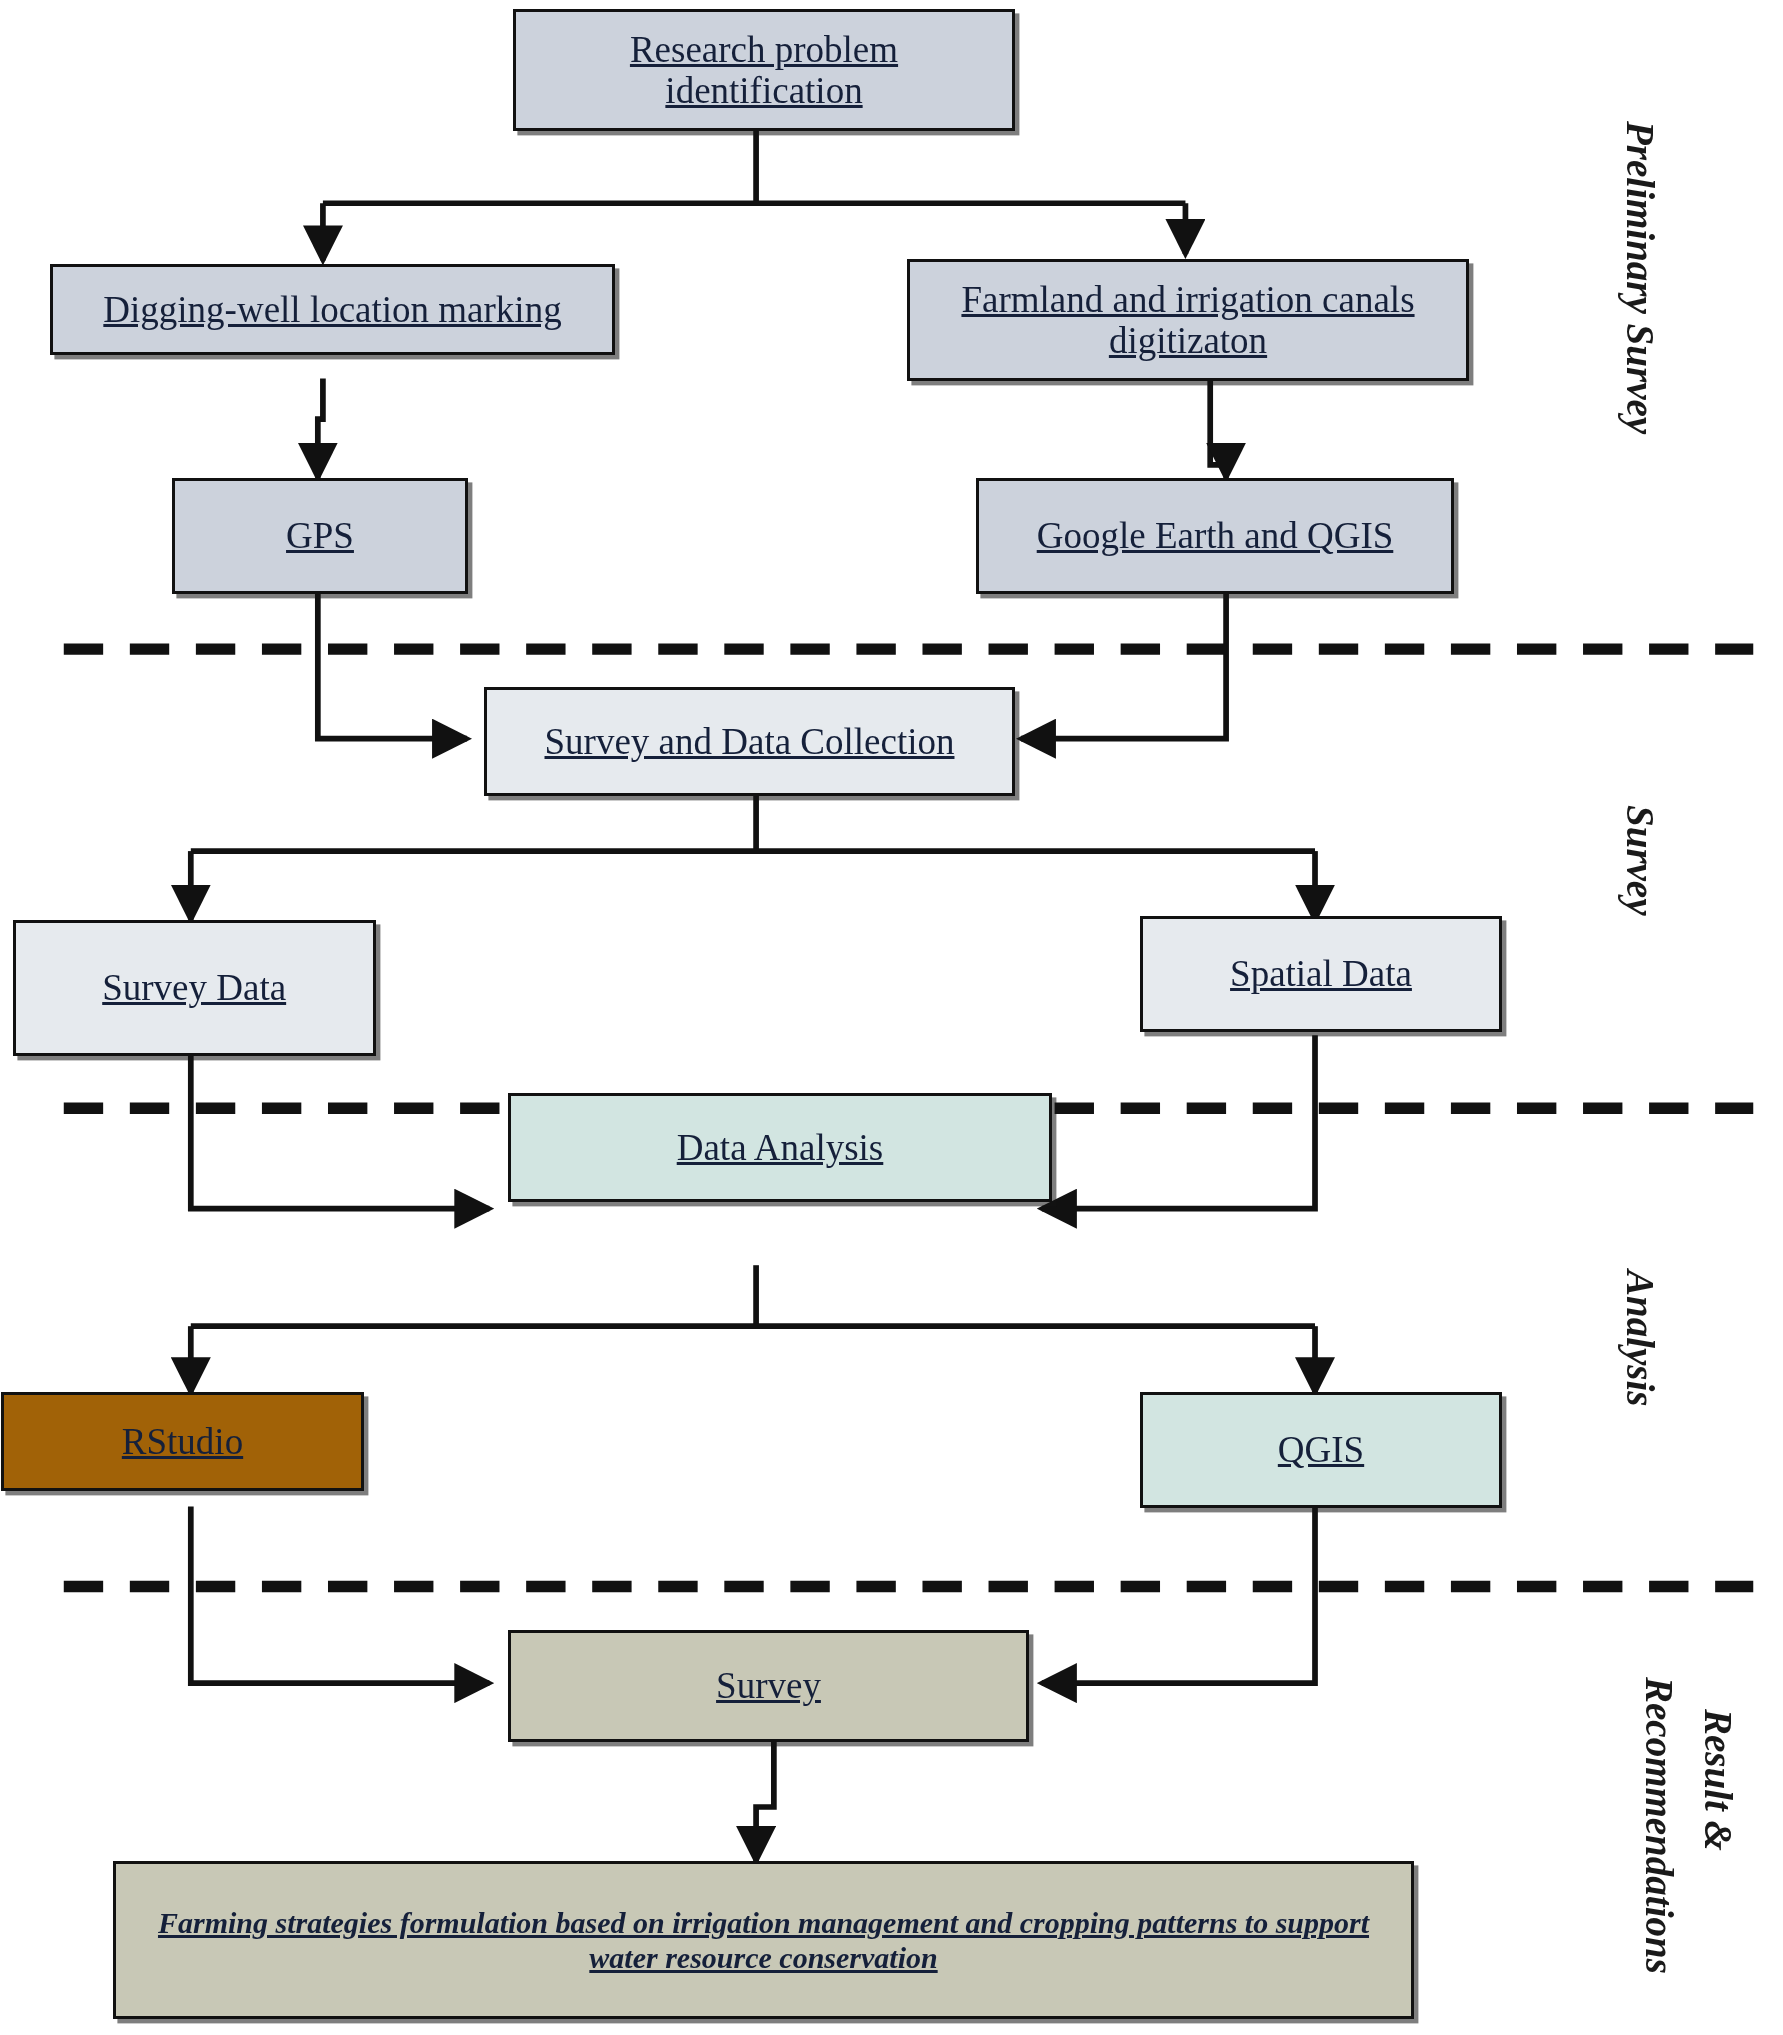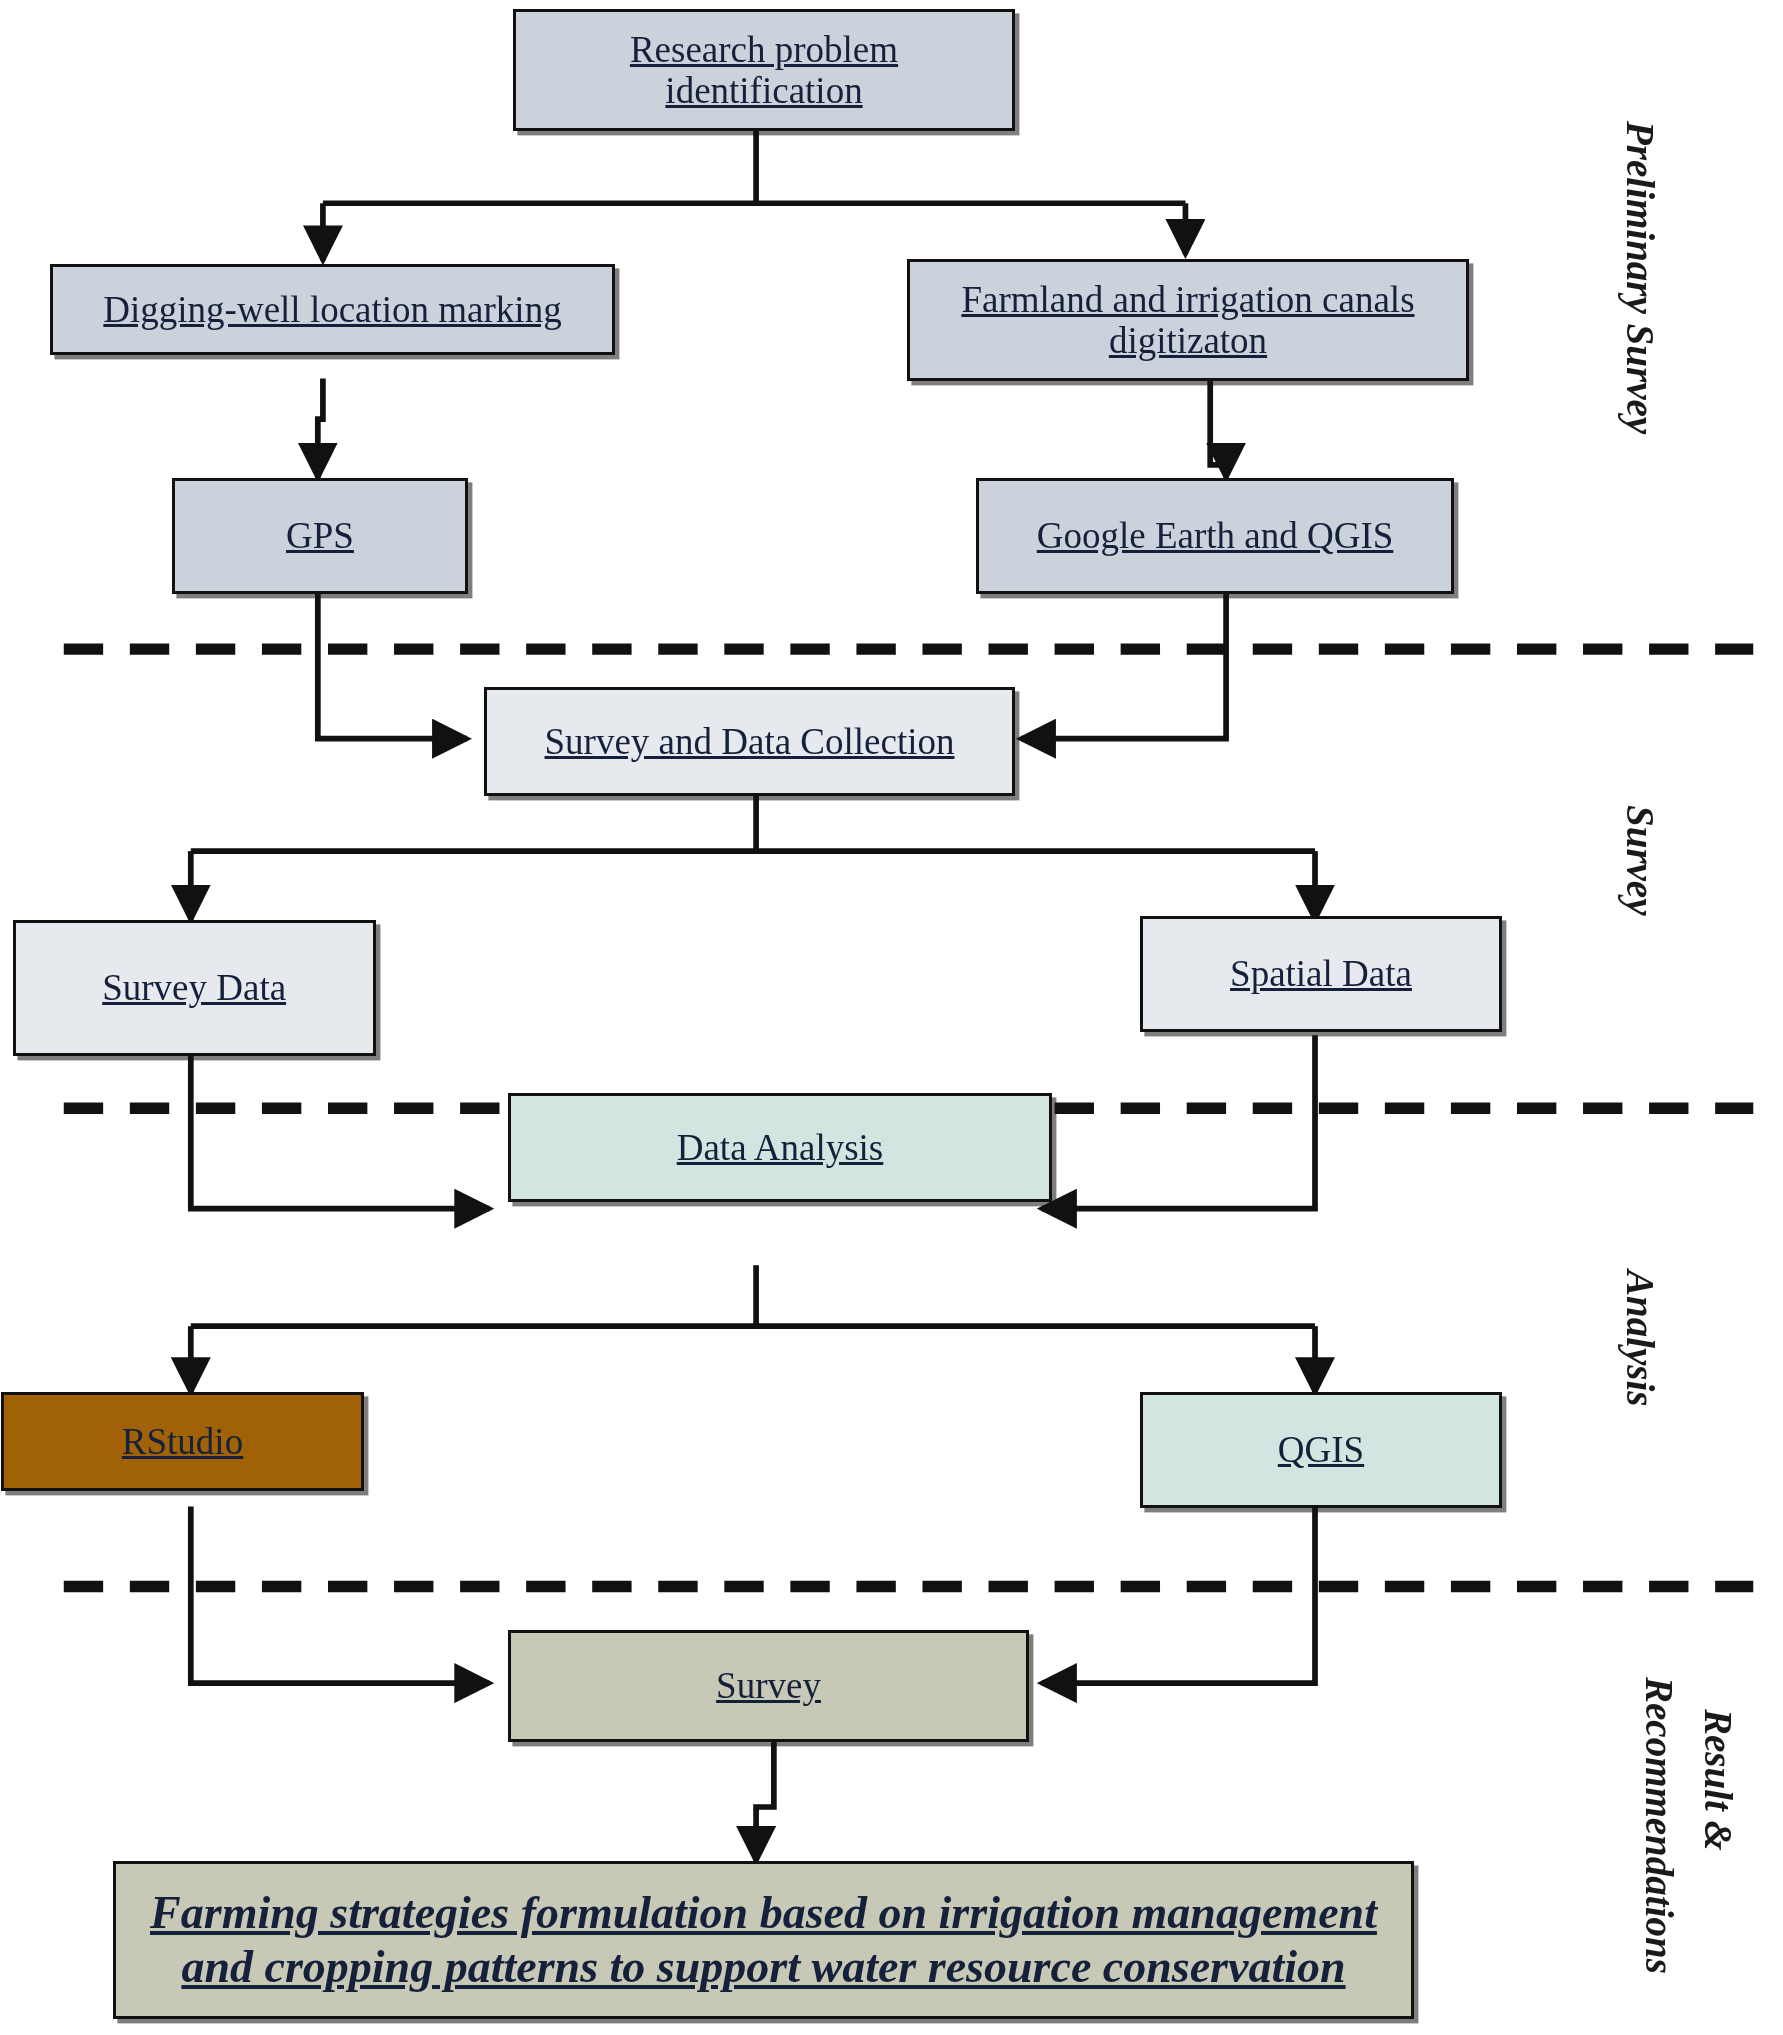--- a/index.html
+++ b/index.html
@@ -17,21 +17,21 @@
     border:3.8px solid #111111;
     display:flex;align-items:center;justify-content:center;
     text-align:center;
     color:#15203a;
     font-family:"Liberation Serif", serif;
     font-size:37px;
     line-height:1.12;
     box-shadow:4.4px 4.4px 0 0 rgba(20,20,20,0.55);
   }
   .node .lbl{display:block;padding:0 11.4px;text-decoration:underline;}
-  .node.emph .lbl{font-weight:bold;font-style:italic;font-size:46px;line-height:1.18;}
+  .node.emph .lbl{font-weight:bold;font-style:italic;font-size:30px;line-height:1.18;}
 
   .vlabel{
     position:absolute;
     color:#1a1a1a;
     font-family:"Liberation Serif", serif;
     font-weight:bold;font-style:italic;
     font-size:39px;
     white-space:nowrap;
     transform-origin:0 0;
   }

